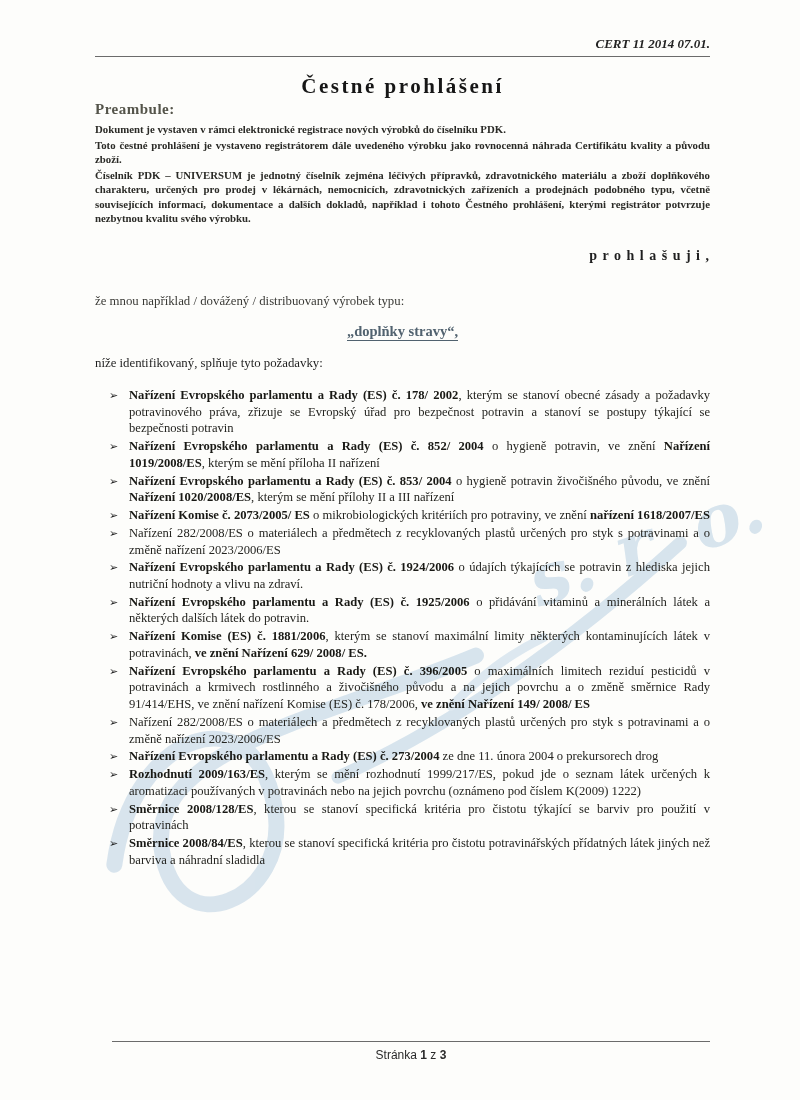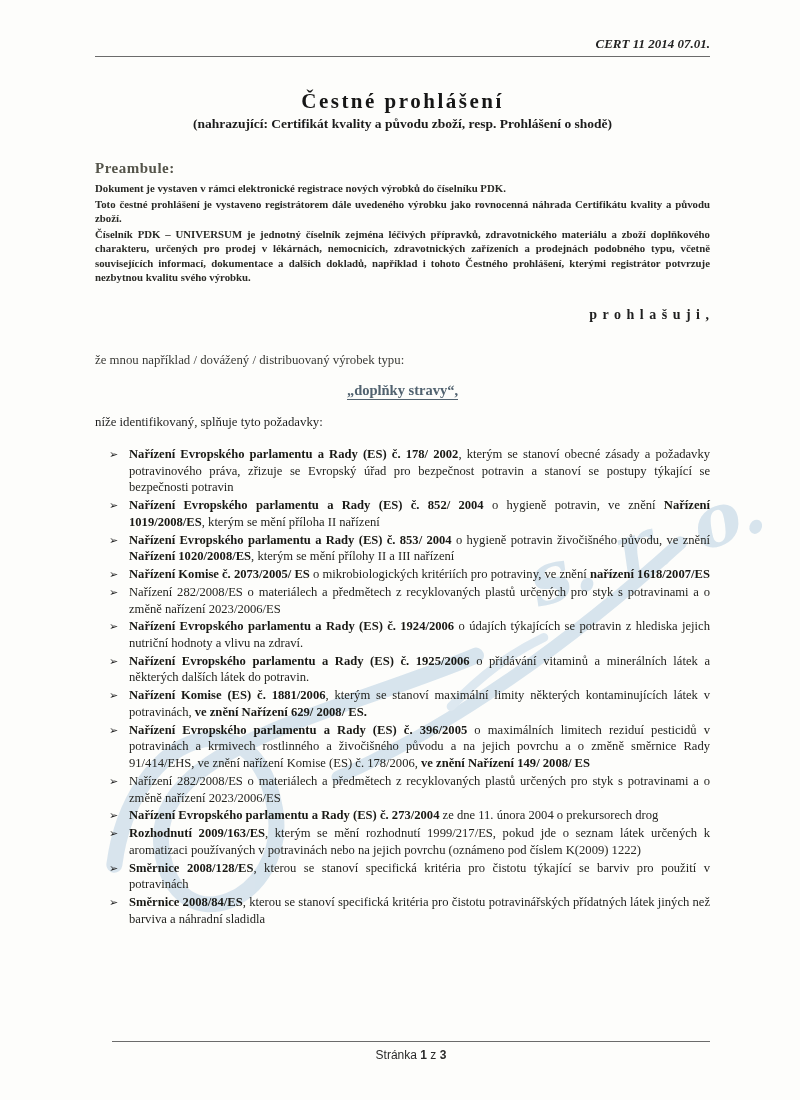--- a/index.html
+++ b/index.html
@@ -23,21 +23,21 @@
     font-size:13px;
     color:#222;
     padding-bottom:4px;
   }
   .rule{border:0;border-top:1.5px solid #6b6b6b;margin:0 0 2px 0;}
 
   h1.title{
     text-align:center;
     font-size:21px;
     letter-spacing:2.5px;
-    margin:32px 0 2px 0;
+    margin:17px 0 2px 0;
     color:#161616;
   }
   .subtitle{
     text-align:center;
     font-weight:bold;
     font-size:13.5px;
     margin-bottom:28px;
     color:#1c1c1c;
   }
 
@@ -130,21 +130,20 @@
   </svg>
 
   <div class="content">
 
     <header>
       <div class="doc-ref">CERT 11 2014 07.01.</div>
       <hr class="rule">
     </header>
 
     <h1 class="title">Čestné prohlášení</h1>
-    <div class="subtitle">(nahrazující: Certifikát kvality a původu zboží, resp. Prohlášení o shodě)</div>
 
     <section class="preamble">
       <h2>Preambule:</h2>
       <p>Dokument je vystaven v rámci elektronické registrace nových výrobků do číselníku PDK.</p>
       <p>Toto čestné prohlášení je vystaveno registrátorem dále uvedeného výrobku jako rovnocenná náhrada Certifikátu kvality a původu zboží.</p>
       <p>Číselník PDK – UNIVERSUM je jednotný číselník zejména léčivých přípravků, zdravotnického materiálu a zboží doplňkového charakteru, určených pro prodej v lékárnách, nemocnicích, zdravotnických zařízeních a prodejnách podobného typu, včetně souvisejících informací, dokumentace a dalších dokladů, například i tohoto Čestného prohlášení, kterými registrátor potvrzuje nezbytnou kvalitu svého výrobku.</p>
     </section>
 
     <p class="declare-word">p r o h l a š u j i ,</p>
     <p class="product-intro">že mnou například / dovážený  / distribuovaný výrobek typu:</p>

